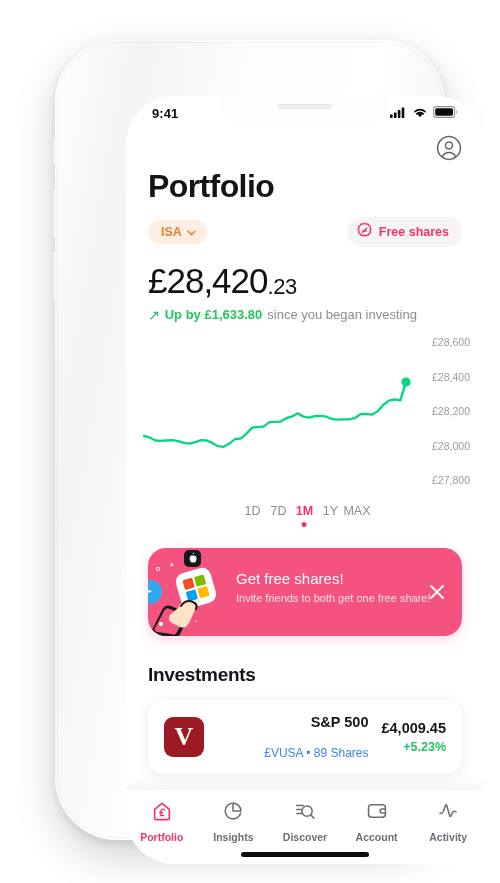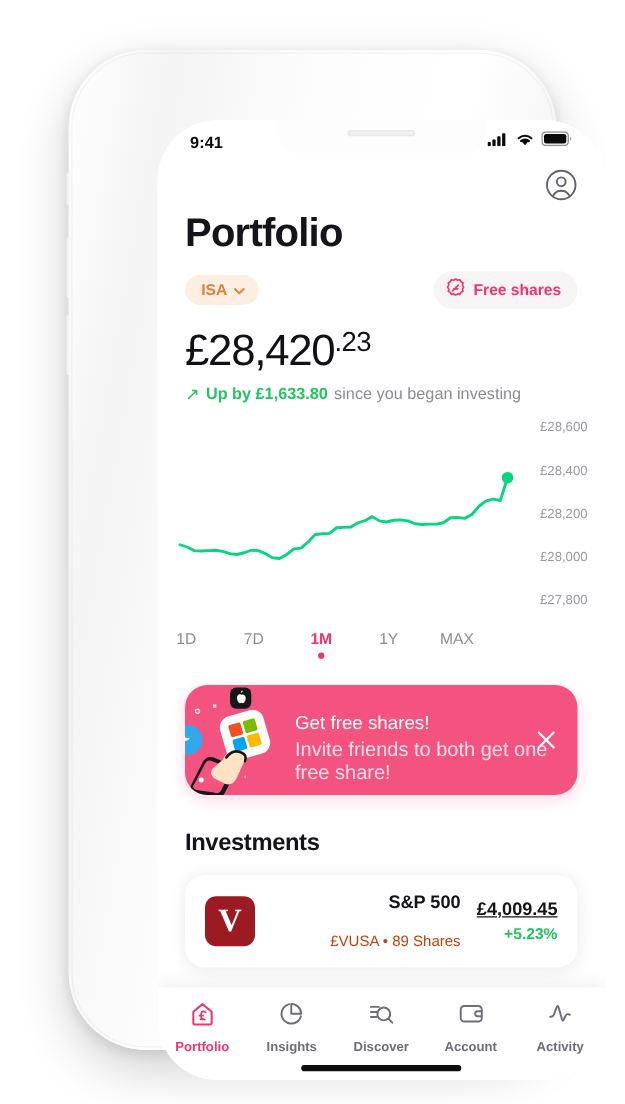--- a/index.html
+++ b/index.html
@@ -88,21 +88,21 @@
     display:flex;align-items:center;gap:6px;
     background:#f7f4f5;color:#f5336b;border-radius:20px;
     padding:5px 13px 5px 9px;font-size:12.5px;font-weight:bold;
     cursor:pointer;
   }
 
   
   #balance-block{margin:16px 0 0 22px;}
   #balance-amount{
     font-size:35px;font-weight:300;color:#111015;letter-spacing:-1px;
-    line-height:1;display:flex;align-items:flex-start;
+    line-height:1;display:flex;align-items:flex-end;
   }
   #balance-cents{font-size:22px;font-weight:300;letter-spacing:-.4px;}
   #balance-change-row{
     display:flex;align-items:center;gap:5px;margin-top:9px;font-size:13px;
   }
   #change-arrow-icon{color:#22c55e;font-size:14px;line-height:1;}
   #balance-change-value{color:#22c55e;font-weight:bold;}
   #balance-change-suffix{color:#8d8c94;}
 
   
@@ -110,44 +110,43 @@
   #chart-svg{position:absolute;left:16px;top:0;}
   #chart-y-labels{
     position:absolute;right:14px;top:0;height:160px;width:62px;
     display:flex;flex-direction:column;justify-content:space-between;
     font-size:10.5px;color:#9b9aa3;text-align:right;padding:4px 0 6px 0;
     box-sizing:border-box;
   }
 
   
   #range-row{
-    display:flex;justify-content:flex-start;align-items:flex-start;
-    margin:12px 26px 0 10px;
-    gap:28px;
+    display:flex;justify-content:center;align-items:flex-start;
+    margin:12px 26px 0 26px;
   }
   .range-item{
     font-size:12.5px;color:#8d8c94;cursor:pointer;text-align:center;
     position:relative;padding-bottom:10px;min-width:26px;
   }
   .range-item.active{color:#f5336b;font-weight:bold;}
   .range-item.active:after{
     content:"";position:absolute;left:50%;transform:translateX(-50%);
     bottom:1px;width:5px;height:5px;border-radius:50%;background:#f5336b;
   }
 
   
   #promo-banner{
     position:relative;margin:20px 22px 0 22px;height:88px;
     background:#f4537f;border-radius:18px;overflow:hidden;cursor:pointer;
     box-shadow:0 4px 12px rgba(244,83,127,.22);
   }
   #promo-illustration{position:absolute;left:0;top:0;width:96px;height:88px;}
   #promo-text{position:absolute;left:88px;top:22px;}
   #promo-title{font-size:15px;font-weight:normal;color:#ffffff;}
-  #promo-subtitle{font-size:16px;color:#ffe0ea;margin-top:5px;}
+  #promo-subtitle{font-size:11px;color:#ffe0ea;margin-top:5px;}
   #promo-close-button{
     position:absolute;right:14px;top:50%;transform:translateY(-50%);
     width:22px;height:22px;cursor:pointer;
   }
 
   
   #investments-title{
     margin:28px 0 0 22px;font-size:19px;font-weight:bold;color:#15141a;
     letter-spacing:-.3px;
   }
@@ -157,23 +156,23 @@
     display:flex;align-items:center;gap:13px;cursor:pointer;
   }
   #investment-logo{
     width:40px;height:40px;border-radius:9px;background:#9c1b22;
     color:#ffffff;font-size:26px;font-weight:bold;
     display:flex;align-items:center;justify-content:center;
     font-family:"Liberation Serif",serif;flex:none;
   }
   #investment-info{flex:1;min-width:0;text-align:right;}
   #investment-name{font-size:14.5px;font-weight:bold;color:#15141a;}
-  #investment-sub{font-size:12px;color:#c2410c;margin-top:16px;}
+  #investment-sub{font-size:12px;color:#3b82f6;margin-top:16px;}
   #investment-values{text-align:right;}
-  #investment-value{font-size:14.5px;font-weight:bold;color:#15141a;text-decoration:underline;}
+  #investment-value{font-size:14.5px;font-weight:bold;color:#15141a;}
   #investment-change{font-size:12.5px;color:#22c55e;font-weight:bold;margin-top:4px;}
 
   
   #bottom-nav{
     position:absolute;left:0;bottom:0;width:100%;height:74px;
     background:#ffffff;box-shadow:0 -3px 14px rgba(0,0,0,.07);
     display:flex;align-items:flex-start;justify-content:space-around;
     padding-top:10px;box-sizing:border-box;z-index:30;
   }
   .nav-item{

